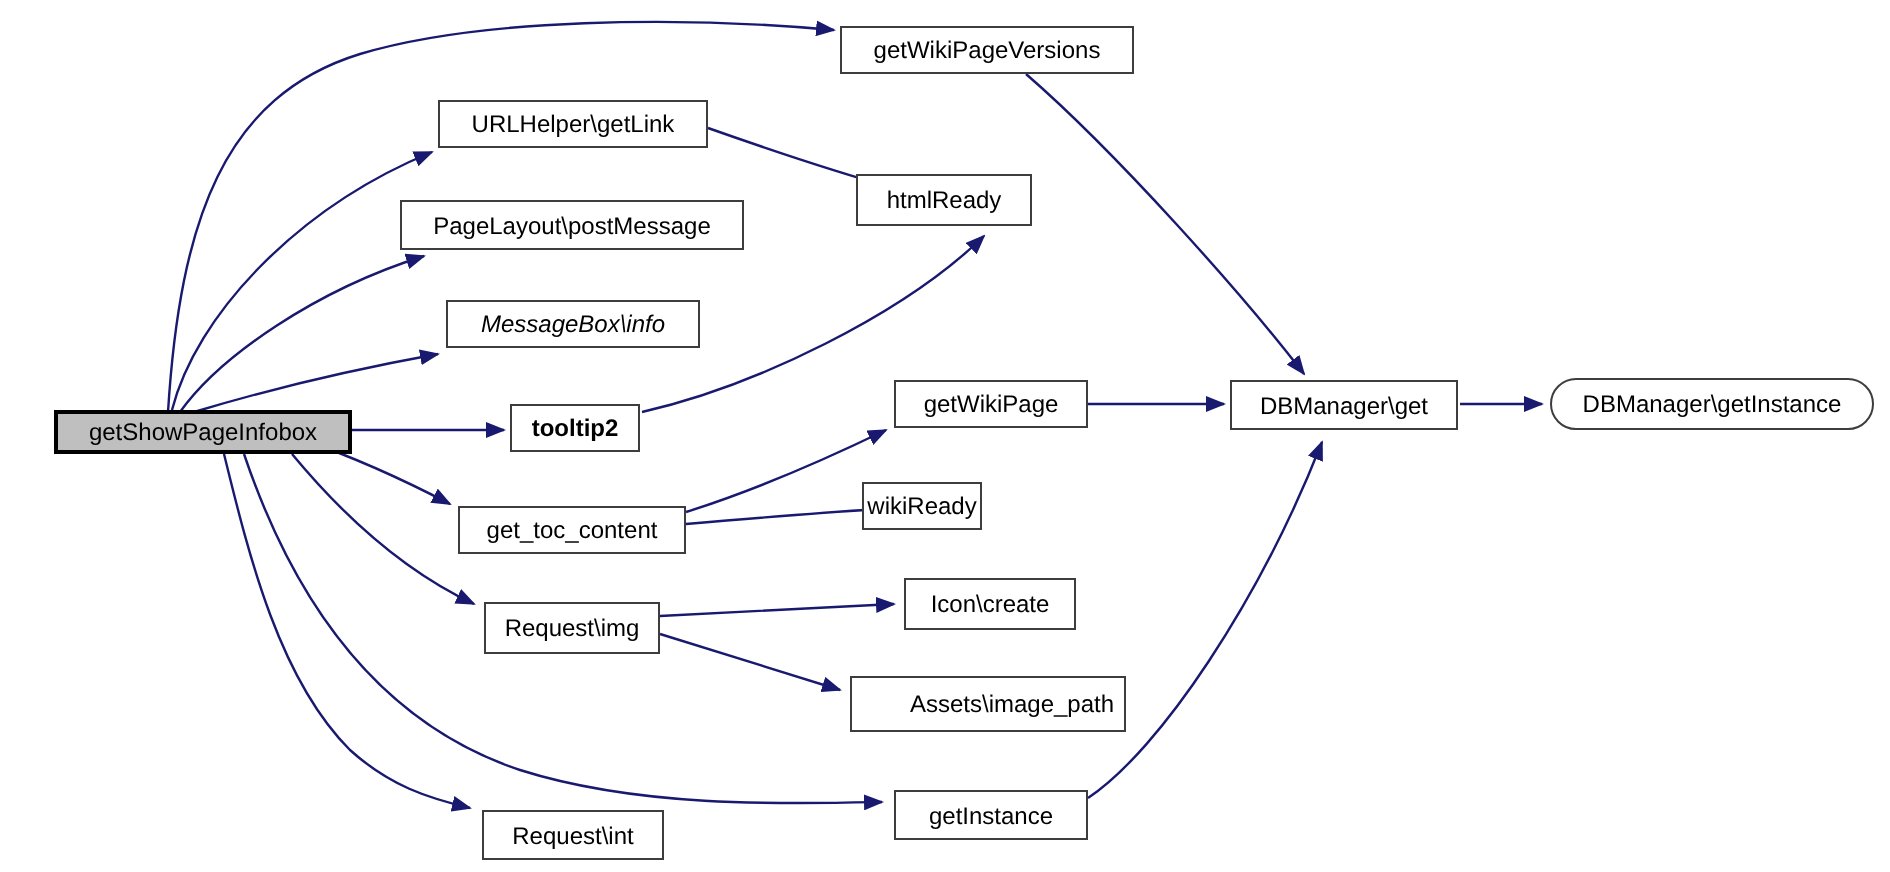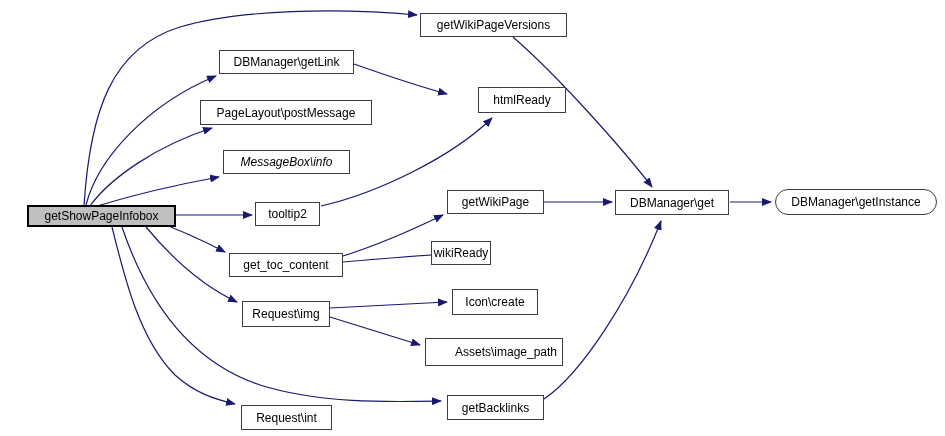--- a/index.html
+++ b/index.html
@@ -59,29 +59,29 @@
       <path d="M544,202 L612,202" fill="none" stroke="#191970" stroke-width="1.2" marker-end="url(#arrow)"></path>
       <path d="M513,37 C558,76 622,148 652,187" fill="none" stroke="#191970" stroke-width="1.2" marker-end="url(#arrow)"></path>
       <path d="M544,399 C580,375 630,300 661,221" fill="none" stroke="#191970" stroke-width="1.2" marker-end="url(#arrow)"></path>
       <path d="M330,308 C368,306 408,304 447,302" fill="none" stroke="#191970" stroke-width="1.2" marker-end="url(#arrow)"></path>
       <path d="M330,317 C362,327 392,336 420,345" fill="none" stroke="#191970" stroke-width="1.2" marker-end="url(#arrow)"></path>
       <path d="M730,202 L771,202" fill="none" stroke="#191970" stroke-width="1.2" marker-end="url(#arrow)"></path>
     </svg>
   <div id="node-layer">
       <div class="node root" style="left: 3px; top: 205px; width: 149px; height: 22px; margin-left: 24px;">getShowPageInfobox</div>
       <div class="node" style="left: 420px; top: 13px; width: 147px; height: 24px;">getWikiPageVersions</div>
-      <div class="node" style="left: 219px; top: 50px; width: 135px; height: 24px;">DBManager\getLink</div>
+      <div class="node" style="left: 219px; top: 50px; width: 135px; height: 24px;">URLHelper\getLink</div>
       <div class="node" style="left: 200px; top: 100px; width: 172px; height: 25px;">PageLayout\postMessage</div>
       <div class="node" style="left: 223px; top: 150px; width: 127px; height: 24px; font-style: italic;">MessageBox\info</div>
-      <div class="node" style="left: 255px; top: 202px; width: 65px; height: 24px;">tooltip2</div>
-      <div class="node" style="left: 478px; top: 87px; width: 88px; height: 26px; text-align: right;">htmlReady</div>
+      <div class="node" style="left: 255px; top: 202px; width: 65px; height: 24px; font-weight: bold;">tooltip2</div>
+      <div class="node" style="left: 428px; top: 87px; width: 88px; height: 26px; text-align: right;">htmlReady</div>
       <div class="node" style="left: 229px; top: 253px; width: 114px; height: 24px;">get_toc_content</div>
       <div class="node" style="left: 447px; top: 190px; width: 97px; height: 24px;">getWikiPage</div>
       <div class="node" style="left: 431px; top: 241px; width: 60px; height: 24px;">wikiReady</div>
       <div class="node" style="left: 242px; top: 301px; width: 88px; height: 26px;">Request\img</div>
       <div class="node" style="left: 452px; top: 289px; width: 86px; height: 26px;">Icon\create</div>
       <div class="node" style="left: 425px; top: 338px; width: 138px; height: 28px; padding-left: 24px;">Assets\image_path</div>
-      <div class="node" style="left: 447px; top: 395px; width: 97px; height: 25px;">getBacklinks</div>
+      <div class="node" style="left: 447px; top: 395px; width: 97px; height: 25px;">getInstance</div>
       <div class="node" style="left: 241px; top: 405px; width: 91px; height: 25px;">Request\int</div>
       <div class="node" style="left: 615px; top: 190px; width: 114px; height: 25px;">DBManager\get</div>
       <div class="node" style="left: 775px; top: 189px; width: 162px; height: 26px; border-radius: 13px;">DBManager\getInstance</div>
     </div>
 </div>
 
 </body></html>

